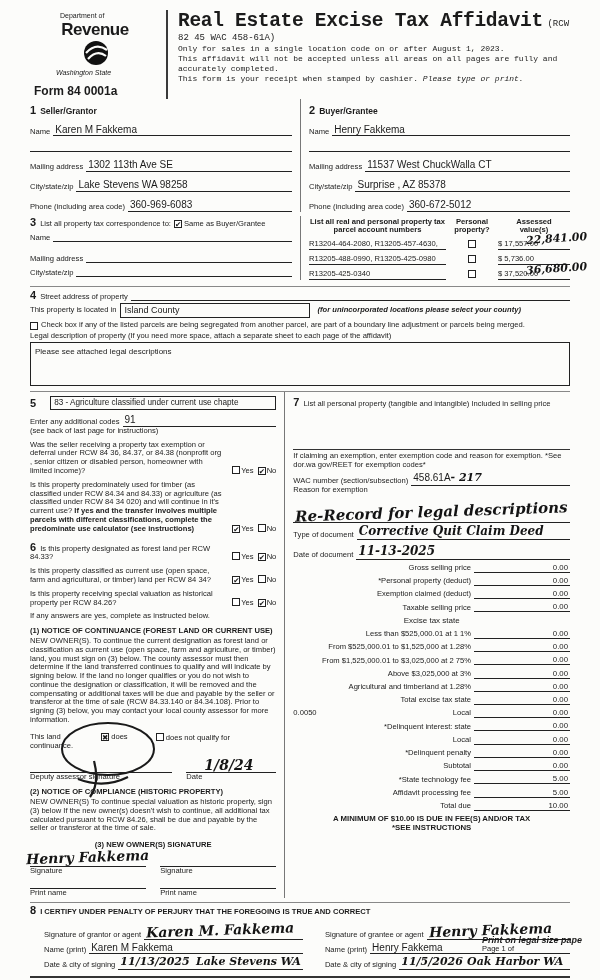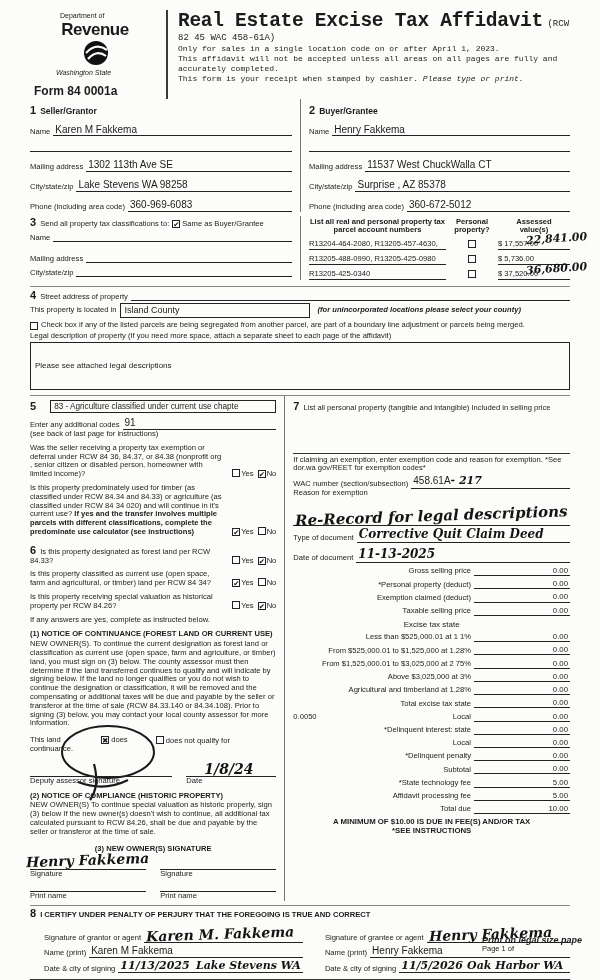--- a/index.html
+++ b/index.html
@@ -63,21 +63,21 @@
   .prow { display:flex; align-items:flex-end; margin-top:5px; }
   .prow .acct { flex:1; border-bottom:1px solid #222; font-size:7.6px; }
   .prow .pp { flex:0 0 52px; text-align:center; }
   .prow .av { flex:0 0 72px; border-bottom:1px solid #222; position:relative; font-size:7.6px; }
   .av .hw-over { position:absolute; left:28px; top:-7px; font-size:11px;
                  transform:rotate(-4deg); }
   
   .sec4 { margin-top:6px; border-top:1px solid #888; padding-top:2px; }
   .county-box { border:1px solid #222; padding:1px 4px; width:190px; font-size:9px; }
   .county-note { font-weight:bold; font-style:italic; margin-left:8px; }
-  .legal-box { border:1px solid #222; min-height:44px; padding:18px 4px;
+  .legal-box { border:1px solid #222; min-height:44px; padding:4px 4px;
                margin-top:2px; font-size:8px; }
   
   .cols2 { display:grid; grid-template-columns:1fr 1fr; margin-top:5px; border-top:1px solid #888; }
   .sel-box { border:1px solid #222; padding:1px 3px; font-size:8.2px; flex:1;
              white-space:nowrap; overflow:hidden; }
   .q { margin-top:5px; display:flex; }
   .qtext { flex:1; padding-right:4px; }
   .qopts { white-space:nowrap; align-self:flex-end; }
   .qopts .cb { margin:0 1px 0 4px; }
   .notice-title { font-weight:bold; margin-top:6px; }
@@ -134,21 +134,21 @@
       </div>
       <div class="dept-state">Washington State</div>
       <div class="form-num">Form 84 0001a</div>
     </div>
     <div class="vdivider"></div>
     <div class="title-block">
       <div>
         <span class="title">Real Estate Excise Tax Affidavit</span>
         <span class="title-ref">(RCW 82 45 WAC 458-61A)</span>
       </div>
-      <div class="sub">Only for sales in a single location code on or after April 1, 2023.</div>
+      <div class="sub">Only for sales in a single location code on or after August 1, 2023.</div>
       <div class="sub">This affidavit will not be accepted unless all areas on all pages are fully and accurately completed.</div>
       <div class="sub"><span>This form is your receipt when stamped by cashier. </span><span class="i">Please type or print.</span></div>
     </div>
   </div>
 
 
   <div class="cols sec12">
     <div class="colL">
       <div class="sechead">
         <span class="secnum">1</span>
@@ -198,21 +198,21 @@
         <span class="lbl">Phone (including area code)</span>
         <span class="line"><span class="val">360-672-5012</span></span>
       </div>
     </div>
   </div>
 
   <div class="cols" style="margin-top:4px;">
     <div class="colL">
       <div class="row">
         <span class="secnum">3</span>
-        <span>Send all property tax classifications to:</span>
+        <span>List all property tax correspondence to:</span>
         <span class="cb" style="margin:0 2px 0 3px;">✔</span>
         <span>Same as Buyer/Grantee</span>
       </div>
       <div class="row field" style="margin-top:5px;">
         <span class="lbl">Name</span>
         <span class="line"></span>
       </div>
       <div class="row field" style="margin-top:12px;">
         <span class="lbl">Mailing address</span>
         <span class="line"></span>

